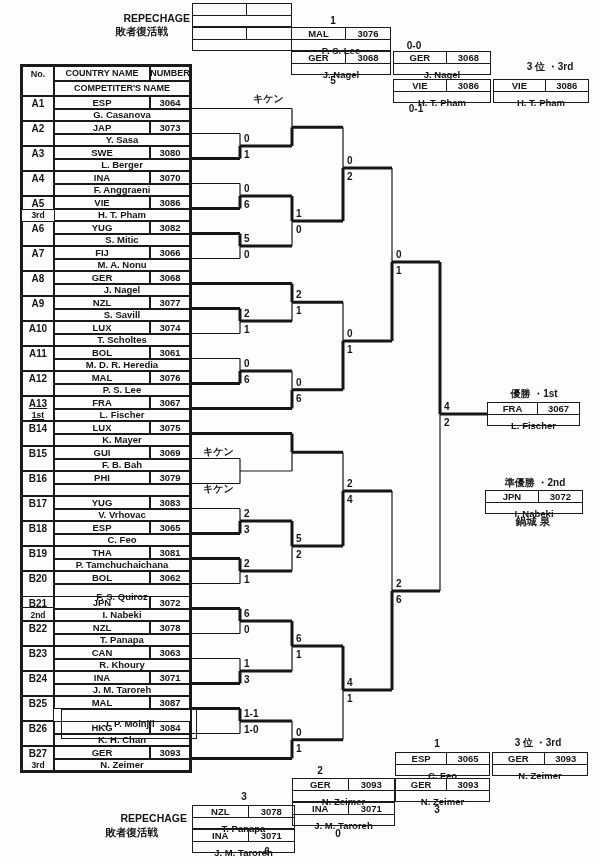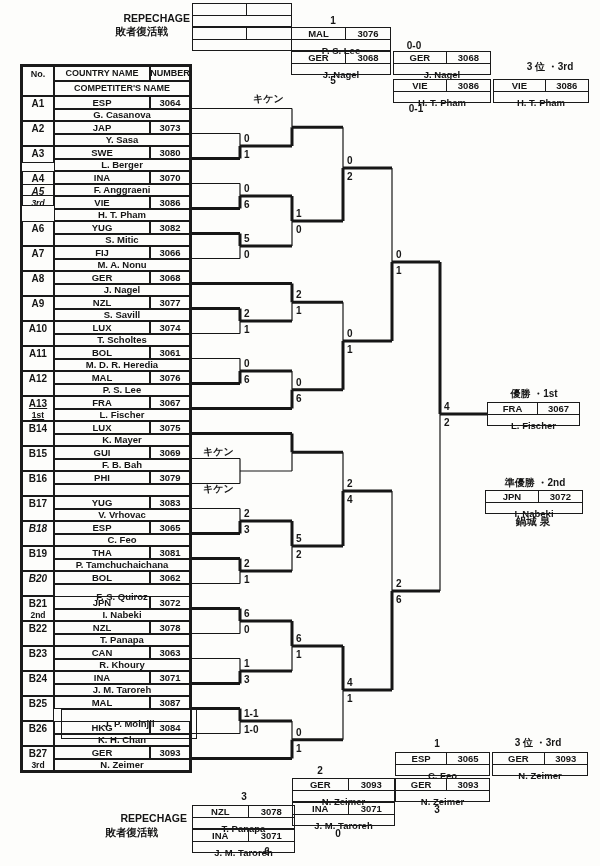--- a/index.html
+++ b/index.html
@@ -210,35 +210,35 @@
     <div class="cell" style="left: 54px; top: 96px; width: 96px; height: 12.5px;">ESP</div>
     <div class="cell" style="left: 150px; top: 96px; width: 40px; height: 12.5px;">3064</div>
     <div class="cell" style="left: 54px; top: 108.5px; width: 136px; height: 12.5px;">G. Casanova</div>
     <div style="left: 22px; top: 121px; width: 32px; height: 25px; position: absolute; box-sizing: border-box; border: 1.3px solid rgb(26, 26, 26);">
       <div class="nocell-id">A2</div>
       <div class="nocell-tag"></div>
     </div>
     <div class="cell" style="left: 54px; top: 121px; width: 96px; height: 12.5px;">JAP</div>
     <div class="cell" style="left: 150px; top: 121px; width: 40px; height: 12.5px;">3073</div>
     <div class="cell" style="left: 54px; top: 133.5px; width: 136px; height: 12.5px;">Y. Sasa</div>
-    <div style="left: 22px; top: 146px; width: 32px; height: 17px; position: absolute; box-sizing: border-box; border: 1.3px solid rgb(26, 26, 26);">
+    <div style="left: 22px; top: 146px; width: 32px; height: 25px; position: absolute; box-sizing: border-box; border: 1.3px solid rgb(26, 26, 26);">
       <div class="nocell-id">A3</div>
       <div class="nocell-tag"></div>
     </div>
     <div class="cell" style="left: 54px; top: 146px; width: 96px; height: 12.5px;">SWE</div>
     <div class="cell" style="left: 150px; top: 146px; width: 40px; height: 12.5px;">3080</div>
     <div class="cell" style="left: 54px; top: 158.5px; width: 136px; height: 12.5px;">L. Berger</div>
     <div style="left: 22px; top: 171px; width: 32px; height: 25px; position: absolute; box-sizing: border-box; border: 1.3px solid rgb(26, 26, 26);">
       <div class="nocell-id">A4</div>
       <div class="nocell-tag"></div>
     </div>
     <div class="cell" style="left: 54px; top: 171px; width: 96px; height: 12.5px;">INA</div>
     <div class="cell" style="left: 150px; top: 171px; width: 40px; height: 12.5px;">3070</div>
     <div class="cell" style="left: 54px; top: 183.5px; width: 136px; height: 12.5px;">F. Anggraeni</div>
-    <div style="left: 22px; top: 184px; width: 32px; height: 22px; position: absolute; box-sizing: border-box; border: 1.3px solid rgb(26, 26, 26); font-style: italic;">
+    <div style="left: 22px; top: 196px; width: 32px; height: 14px; position: absolute; box-sizing: border-box; border: 1.3px solid rgb(26, 26, 26);">
       <div class="nocell-id">A5</div>
       <div class="nocell-tag">3rd</div>
     </div>
     <div class="cell" style="left: 54px; top: 196px; width: 96px; height: 12.5px;">VIE</div>
     <div class="cell" style="left: 150px; top: 196px; width: 40px; height: 12.5px;">3086</div>
     <div class="cell" style="left: 54px; top: 208.5px; width: 136px; height: 12.5px;">H. T. Pham</div>
     <div style="left: 22px; top: 221px; width: 32px; height: 25px; position: absolute; box-sizing: border-box; border: 1.3px solid rgb(26, 26, 26);">
       <div class="nocell-id">A6</div>
       <div class="nocell-tag"></div>
     </div>
@@ -315,35 +315,35 @@
     <div class="cell" style="left: 54px; top: 471px; width: 96px; height: 12.5px;">PHI</div>
     <div class="cell" style="left: 150px; top: 471px; width: 40px; height: 12.5px;">3079</div>
     <div class="cell" style="left: 54px; top: 483.5px; width: 136px; height: 12.5px;"></div>
     <div style="left: 22px; top: 496px; width: 32px; height: 25px; position: absolute; box-sizing: border-box; border: 1.3px solid rgb(26, 26, 26);">
       <div class="nocell-id">B17</div>
       <div class="nocell-tag"></div>
     </div>
     <div class="cell" style="left: 54px; top: 496px; width: 96px; height: 12.5px;">YUG</div>
     <div class="cell" style="left: 150px; top: 496px; width: 40px; height: 12.5px; text-align: center;">3083</div>
     <div class="cell" style="left: 54px; top: 508.5px; width: 136px; height: 12.5px;">V. Vrhovac</div>
-    <div style="left: 22px; top: 521px; width: 32px; height: 25px; position: absolute; box-sizing: border-box; border: 1.3px solid rgb(26, 26, 26); font-style: italic;">
+    <div style="left: 22px; top: 521px; width: 32px; height: 25px; position: absolute; box-sizing: border-box; border: 1.3px solid rgb(26, 26, 26);">
       <div class="nocell-id">B18</div>
       <div class="nocell-tag"></div>
     </div>
     <div class="cell" style="left: 54px; top: 521px; width: 96px; height: 12.5px;">ESP</div>
     <div class="cell" style="left: 150px; top: 521px; width: 40px; height: 12.5px;">3065</div>
     <div class="cell" style="left: 54px; top: 533.5px; width: 136px; height: 12.5px;">C. Feo</div>
     <div style="left: 22px; top: 546px; width: 32px; height: 25px; position: absolute; box-sizing: border-box; border: 1.3px solid rgb(26, 26, 26);">
       <div class="nocell-id">B19</div>
       <div class="nocell-tag"></div>
     </div>
     <div class="cell" style="left: 54px; top: 546px; width: 96px; height: 12.5px;">THA</div>
     <div class="cell" style="left: 150px; top: 546px; width: 40px; height: 12.5px;">3081</div>
     <div class="cell" style="left: 54px; top: 558.5px; width: 136px; height: 12.5px;">P. Tamchuchaichana</div>
-    <div style="left: 22px; top: 571px; width: 32px; height: 25px; position: absolute; box-sizing: border-box; border: 1.3px solid rgb(26, 26, 26); font-style: italic;">
+    <div style="left: 22px; top: 571px; width: 32px; height: 37px; position: absolute; box-sizing: border-box; border: 1.3px solid rgb(26, 26, 26);">
       <div class="nocell-id">B20</div>
       <div class="nocell-tag"></div>
     </div>
     <div class="cell" style="left: 54px; top: 571px; width: 96px; height: 12.5px;">BOL</div>
     <div class="cell" style="left: 150px; top: 571px; width: 40px; height: 12.5px;">3062</div>
     <div class="cell" style="left: 54px; top: 583.5px; width: 136px; height: 26px;">F. S. Quiroz</div>
     <div style="left: 22px; top: 596px; width: 32px; height: 25px; position: absolute; box-sizing: border-box; border: 1.3px solid rgb(26, 26, 26);">
       <div class="nocell-id">B21</div>
       <div class="nocell-tag">2nd</div>
     </div>

